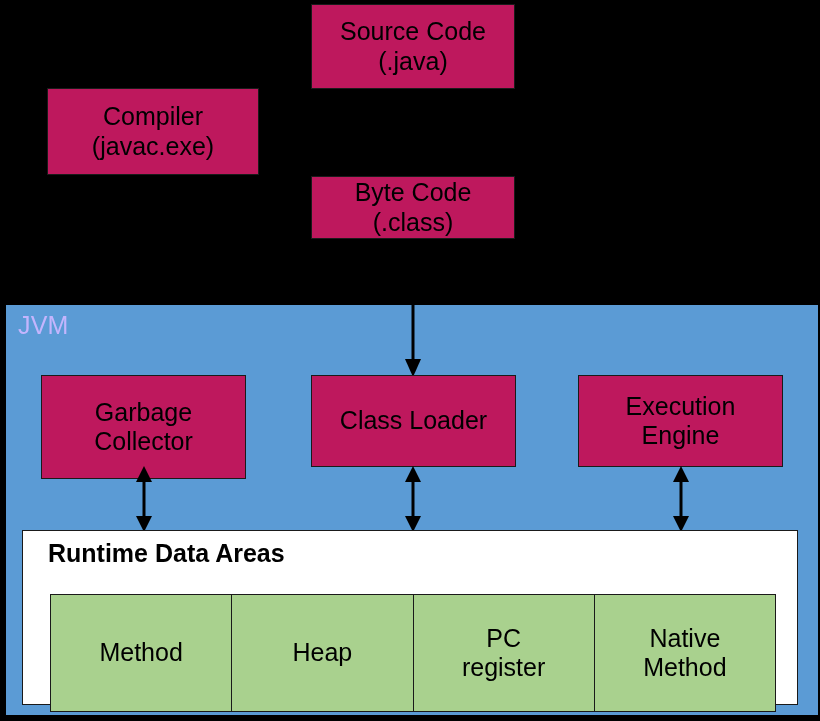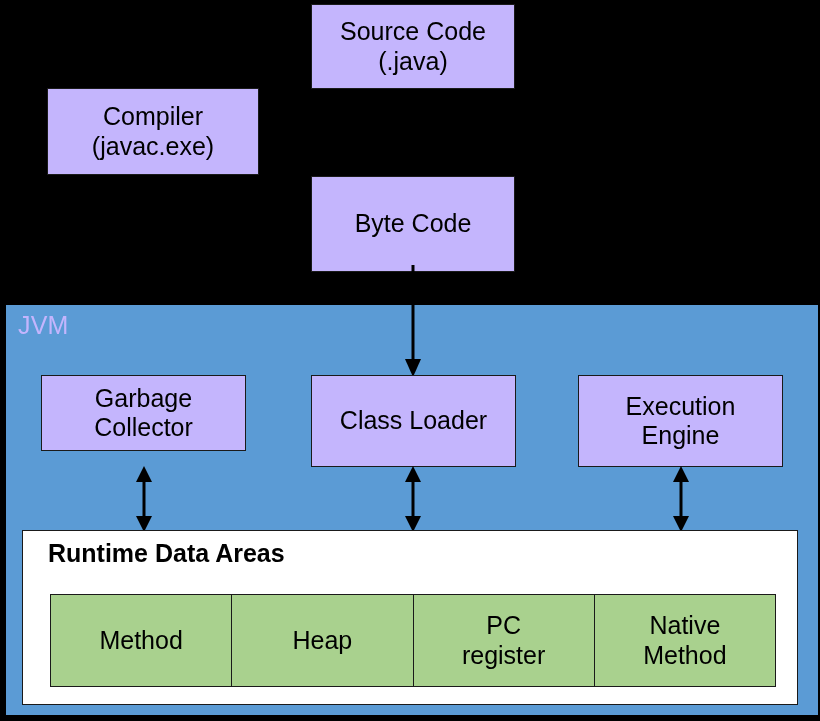--- a/index.html
+++ b/index.html
@@ -12,39 +12,39 @@
     width: 820px;
     height: 721px;
     background: #000000;
     overflow: hidden;
     font-family: "Liberation Sans", sans-serif;
   }
 
   
   .node {
     position: absolute;
-    background: #c4b5fd;
+    background: #be185d;
     border: 1px solid #1a1a1a;
     box-sizing: border-box;
     display: flex;
     flex-direction: column;
     align-items: center;
     justify-content: center;
     color: #000000;
     font-size: 25px;
     line-height: 1.18;
     text-align: center;
     white-space: nowrap;
   }
   .node .l2 { display: block; }
 
   
   #node-source-code { left: 311px; top: 4px;   width: 204px; height: 85px; }
   #node-compiler    { left: 47px;  top: 88px;  width: 212px; height: 87px; }
-  #node-byte-code   { left: 311px; top: 176px; width: 204px; height: 96px; }
+  #node-byte-code   { left: 311px; top: 176px; width: 204px; height: 63px; }
 
   
   #jvm-panel {
     position: absolute;
     left: 6px;
     top: 305px;
     width: 812px;
     height: 410px;
     background: #5B9BD5;
     box-sizing: border-box;
@@ -53,21 +53,21 @@
     position: absolute;
     left: 18px;
     top: 311px;
     font-size: 25px;
     font-weight: normal;
     color: #c4b5fd;
     letter-spacing: 0.2px;
   }
 
   
-  #node-garbage-collector { left: 41px;  top: 375px; width: 205px; height: 76px; align-items: center; }
+  #node-garbage-collector { left: 41px;  top: 375px; width: 205px; height: 104px; align-items: center; }
   #node-class-loader      { left: 311px; top: 375px; width: 205px; height: 92px; }
   #node-execution-engine  { left: 578px; top: 375px; width: 205px; height: 92px; }
 
   
   #runtime-panel {
     position: absolute;
     left: 22px;
     top: 530px;
     width: 776px;
     height: 175px;
@@ -84,21 +84,21 @@
     color: #000000;
     margin-left: 12px;
   }
 
   
   #memory-row {
     position: absolute;
     left: 50px;
     top: 594px;
     width: 726px;
-    height: 93px;
+    height: 118px;
     display: flex;
   }
   .mem-cell {
     flex: 1 1 0;
     background: #A9D18E;
     border: 1px solid #1a1a1a;
     margin-left: -1px;
     box-sizing: border-box;
     display: flex;
     flex-direction: column;
@@ -129,20 +129,21 @@
     <span class="l2">(.java)</span>
   </div>
 
   <div class="node" id="node-compiler">
     <span>Compiler</span>
     <span class="l2">(javac.exe)</span>
   </div>
 
   <div class="node" id="node-byte-code">
     <span>Byte Code</span>
+    <span class="l2">(.class)</span>
   </div>
 
   <div id="jvm-panel"></div>
   <div id="jvm-label">JVM</div>
 
   <svg class="arrow" id="arrow-bytecode-to-classloader" viewBox="0 0 18 112">
     <line x1="9" y1="0" x2="9" y2="100" stroke="#000000" stroke-width="3"></line>
     <polygon points="9,112 1,94 17,94" fill="#000000"></polygon>
   </svg>
 

